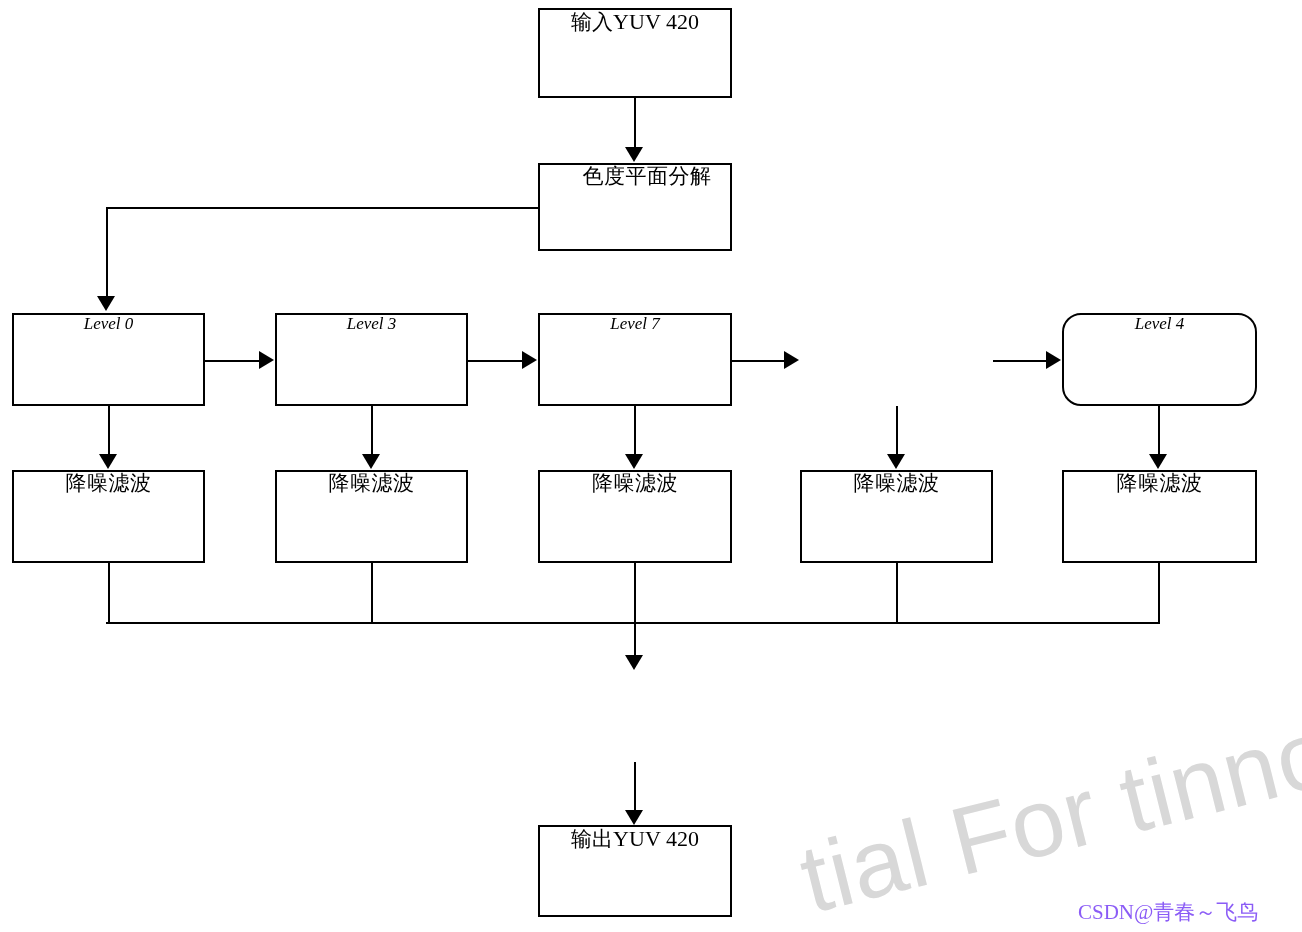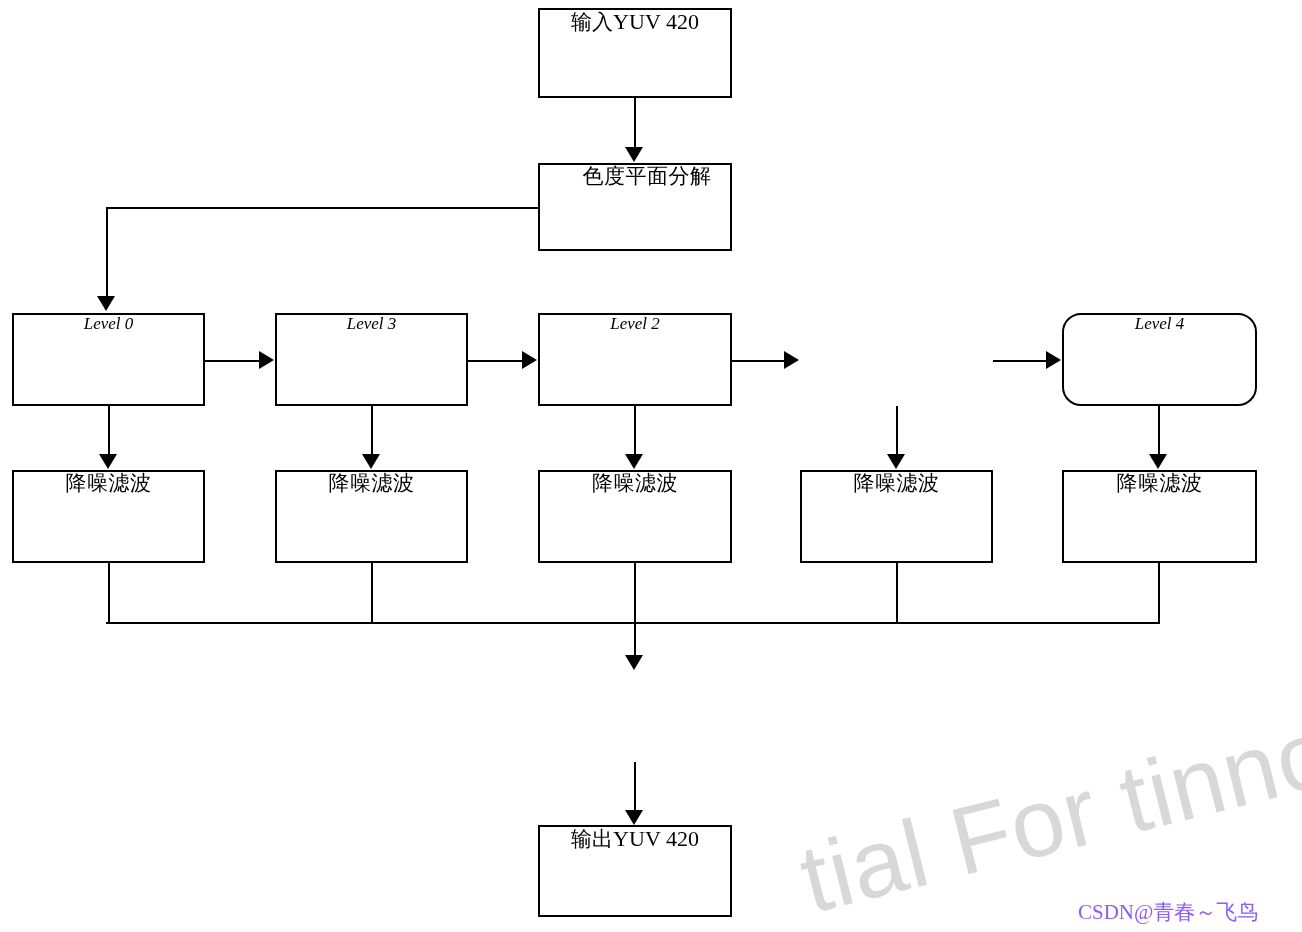--- a/index.html
+++ b/index.html
@@ -120,21 +120,21 @@
   <div class="vline" style="left:106px; top:207px; height:90px;"></div>
   <div class="arrow-down" style="left:97px; top:296px;"></div>
 
   <div class="node latin" style="left:12px; top:313px; width:193px; height:93px;">
     <span class="lbl">Level 0</span>
   </div>
   <div class="node latin" style="left:275px; top:313px; width:193px; height:93px;">
     <span class="lbl">Level 3</span>
   </div>
   <div class="node latin" style="left:538px; top:313px; width:194px; height:93px;">
-    <span class="lbl">Level 2</span>
+    <span class="lbl">Level 7</span>
   </div>
   <div class="node latin" style="left:1062px; top:313px; width:195px; height:93px;border-radius:19px;">
     <span class="lbl">Level 4</span>
   </div>
 
   <div class="hline" style="left:205px; top:360px; width:55px;"></div>
   <div class="arrow-right" style="left:259px; top:351px;"></div>
 
   <div class="hline" style="left:468px; top:360px; width:55px;"></div>
   <div class="arrow-right" style="left:522px; top:351px;"></div>

